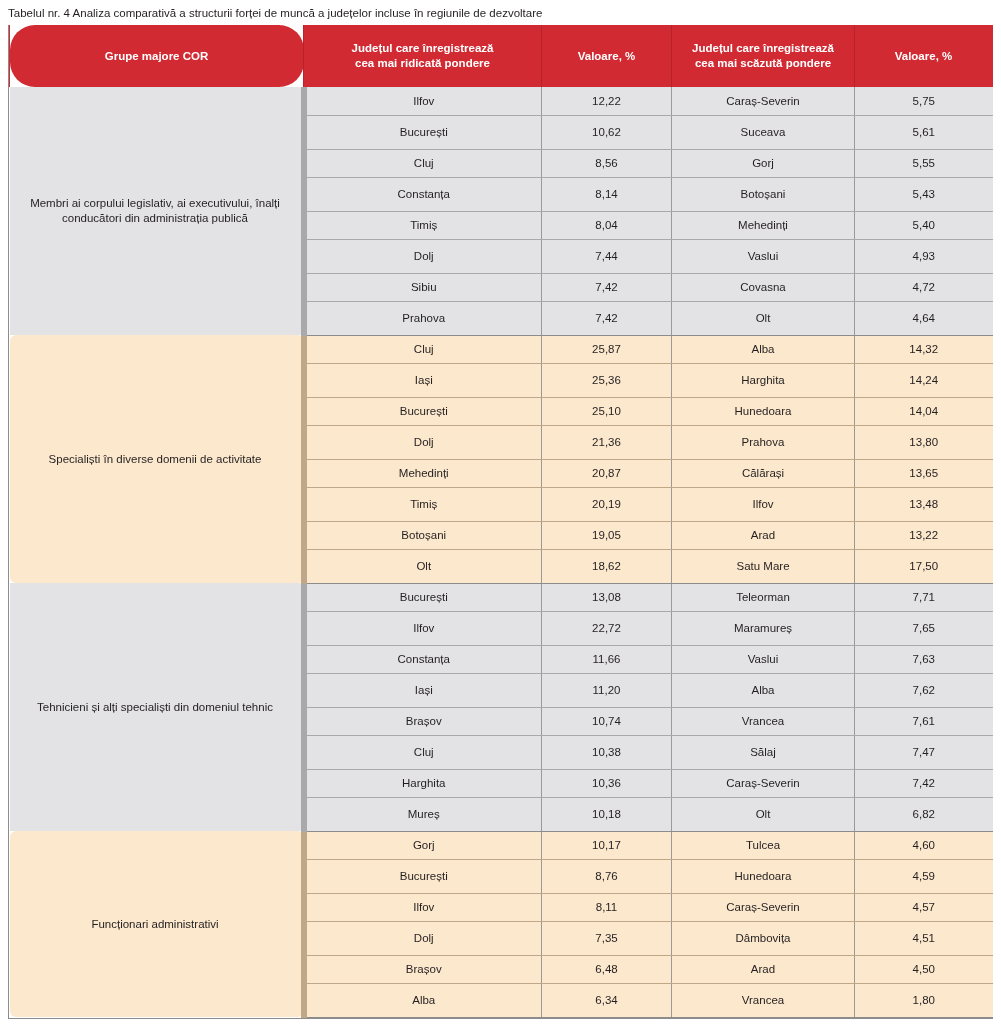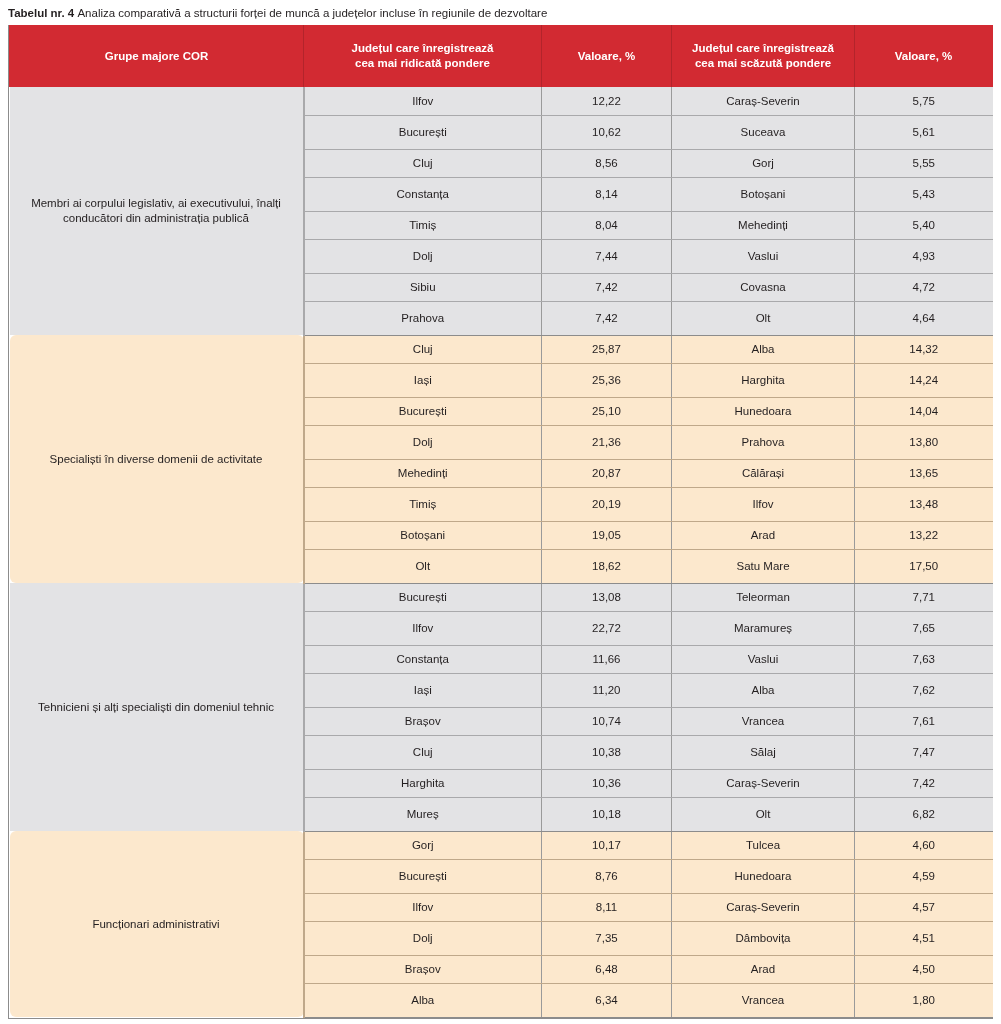--- a/index.html
+++ b/index.html
@@ -21,21 +21,21 @@
     box-sizing: border-box;
   }
 
   .caption {
     padding: 6px 0 5px 8px;
     font-size: 11.5px;
     color: #231f20;
     line-height: 1.25;
     white-space: nowrap;
   }
-  .caption .caption-prefix { font-weight: 700; }
+  .caption .caption-prefix { font-weight: 400; }
   .caption .caption-title  { font-weight: normal; }
 
   .table-wrap {
     margin: 0 8px 0 8px;
     width: 985px;
     box-sizing: border-box;
     border: 1px solid #8c8c8c;
     border-top: none;
   }
 
@@ -61,21 +61,21 @@
     font-size: 11.5px;
     line-height: 1.32;
     text-align: center;
     vertical-align: middle;
     height: 62px;
     padding: 4px 6px;
     border-left: 1px solid #b3242b;
     border-right: 1px solid #b3242b;
     box-sizing: border-box;
   }
-  thead th:first-child { border-left: 1px solid #d22a32; }
+  thead th:first-child { border-left: 1px solid #d22a32; border-radius: 25px; }
   thead th:last-child  { border-right: 1px solid #d22a32; }
 
   tbody td {
     text-align: center;
     vertical-align: middle;
     padding: 2px 4px;
     box-sizing: border-box;
     border-left: 1px solid #9a9a9a;
     border-right: 1px solid #9a9a9a;
     border-bottom: 1px solid #9a9a9a;
@@ -87,21 +87,21 @@
 
   tbody tr.grp-gray td { background: #e3e3e5; }
   tbody tr.grp-gray td { border-bottom-color: #a9a9ab; }
   tbody tr.grp-beige td { background: #fce8cd; }
   tbody tr.grp-beige td { border-bottom-color: #bfa88a; }
 
   tbody td.group-cell {
     line-height: 1.35;
     padding: 4px 10px;
     border-bottom: none;
-    border-right: 2px solid #7f1d1d;
+    border-right: 6px solid #7f1d1d;
   }
   tbody tr.grp-gray td.group-cell  { border-right-color: #a9a9ab; }
   tbody tr.grp-beige td.group-cell { border-right-color: #bfa88a; border-radius: 6px; }
 
   tbody tr.group-last td { border-bottom: 1px solid #8c8c8c; }
 
   tbody tr.row-h28 td { height: 28px; }
   tbody tr.row-h34 td { height: 34px; }
 </style>
 </head>

